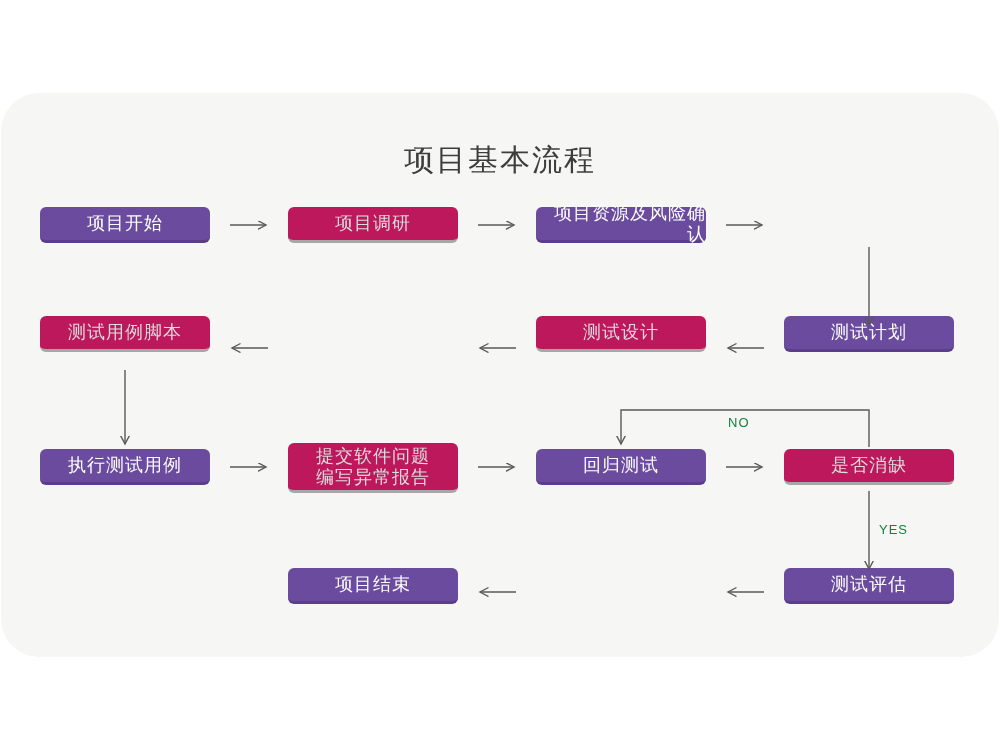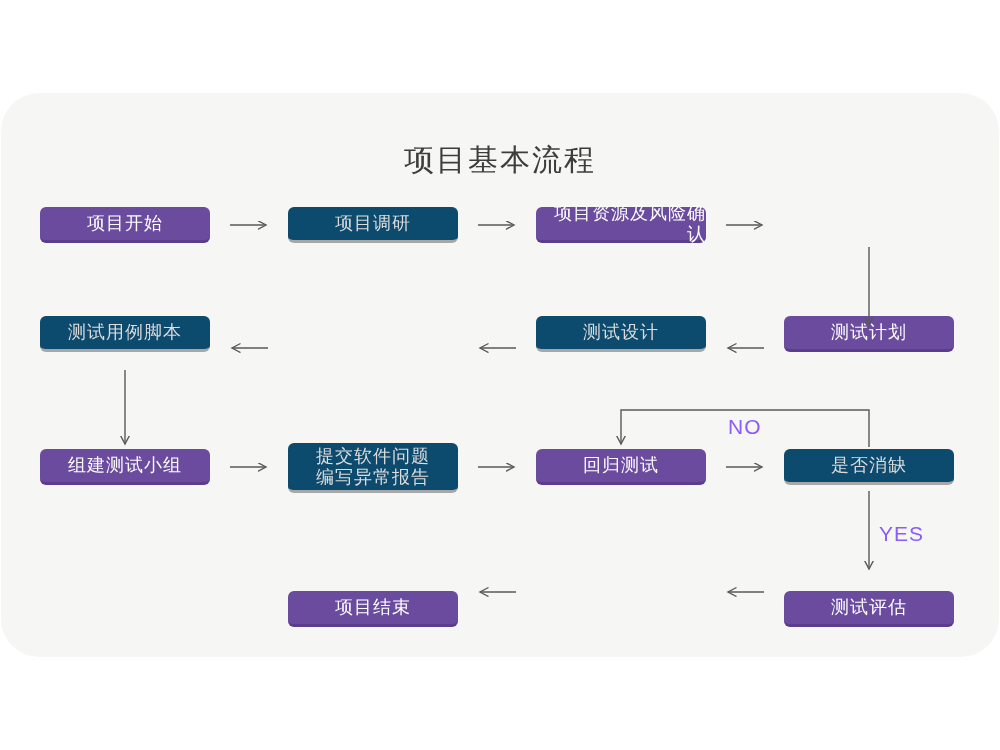--- a/index.html
+++ b/index.html
@@ -50,43 +50,43 @@
     text-align: right;
     white-space: pre-line;
     letter-spacing: 1px;
   }
   .node[data-variant="purple"] {
     background: #6b4b9e;
     color: #fdfdfd;
     border-bottom: 3px solid #5a3e8c;
   }
   .node[data-variant="gray"] {
-    background: #0c4a6e;
+    background: #be185d;
     color: #dcdcdc;
     border-bottom: 3px solid #a7a7a7;
   }
   .c1 { left: 40px; }
   .c2 { left: 288px; }
   .c3 { left: 536px; }
   .c4 { left: 784px; }
   .r1 { top: 207px; }
   .r2 { top: 316px; }
   .r3 { top: 449px; }
-  .r4 { top: 591px; }
+  .r4 { top: 568px; }
   .tall { top: 443px; height: 50px; }
   .connectors {
     position: absolute;
     left: 0;
     top: 0;
     pointer-events: none;
   }
   .edge-label {
     position: absolute;
-    font-size: 21px;
-    color: #8b5cf6;
+    font-size: 13px;
+    color: #15803d;
     letter-spacing: 1px;
   }
   .edge-label.no { left: 728px; top: 415px; }
   .edge-label.yes { left: 879px; top: 522px; }
 </style>
 </head>
 <body>
 
 <div class="stage">
 
@@ -95,21 +95,21 @@
   <div class="diagram-title">项目基本流程</div>
 
   <div class="node c1 r1" data-variant="purple">项目开始</div>
   <div class="node c2 r1" data-variant="gray">项目调研</div>
   <div class="node c3 r1" data-variant="purple">项目资源及风险确认</div>
 
   <div class="node c1 r2" data-variant="gray">测试用例脚本</div>
   <div class="node c3 r2" data-variant="gray">测试设计</div>
   <div class="node c4 r2" data-variant="purple">测试计划</div>
 
-  <div class="node c1 r3" data-variant="purple">组建测试小组</div>
+  <div class="node c1 r3" data-variant="purple">执行测试用例</div>
   <div class="node c2 tall" data-variant="gray">提交软件问题
 编写异常报告</div>
   <div class="node c3 r3" data-variant="purple">回归测试</div>
   <div class="node c4 r3" data-variant="gray">是否消缺</div>
 
   <div class="node c2 r4" data-variant="purple">项目结束</div>
   <div class="node c4 r4" data-variant="purple">测试评估</div>
 
   <svg class="connectors" width="1000" height="750" viewBox="0 0 1000 750">
     <defs>

